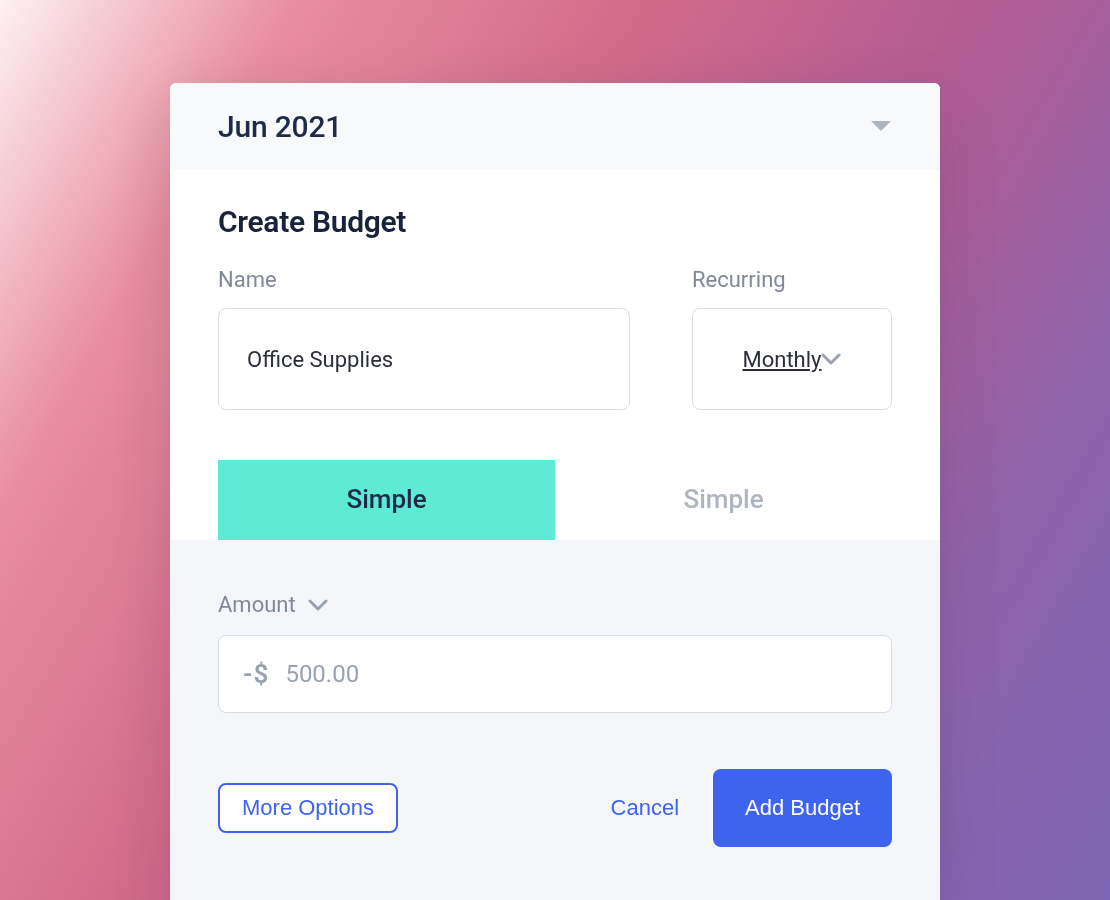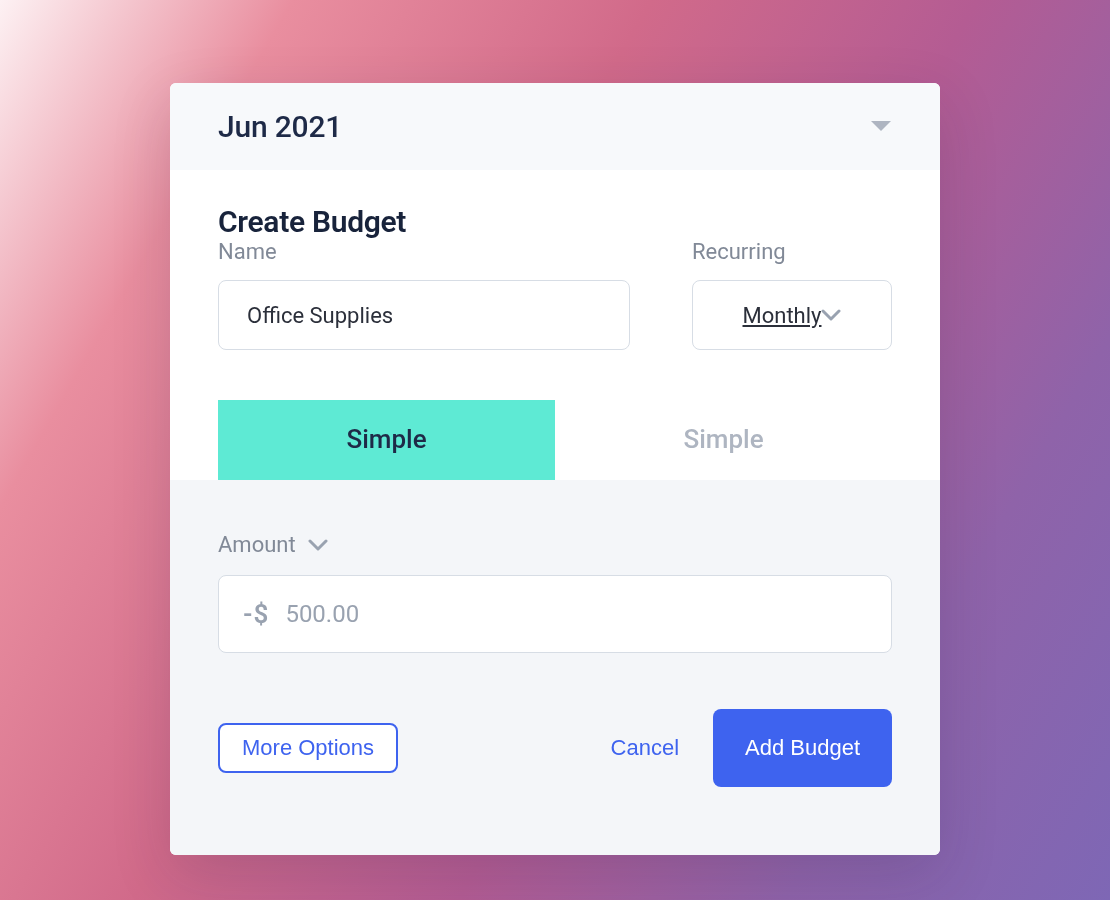--- a/index.html
+++ b/index.html
@@ -39,30 +39,31 @@
   
   .section-top {
     background: #ffffff;
     padding: 34px 48px 0 48px;
   }
   .page-title {
     font-size: 30px;
     font-weight: 600;
     color: #18233b;
     letter-spacing: -0.3px;
+    margin-bottom: 28px;
   }
 
   .field-row { display: flex; gap: 62px; margin-bottom: 50px; }
   .field { display: flex; flex-direction: column; gap: 16px; }
   .field-name   { flex: 1 1 auto; }
   .field-recur  { width: 200px; flex: 0 0 200px; }
   .field-label { font-size: 22px; font-weight: 400; color: #818997; }
 
   .text-input, .select-box {
-    height: 70px;
+    height: 102px;
     border: 1px solid #d7dde5;
     border-radius: 8px;
     background: #ffffff;
     font-size: 22px;
     color: #2b2f3a;
     display: flex;
     align-items: center;
     padding: 0 28px;
   }
   .text-input {

